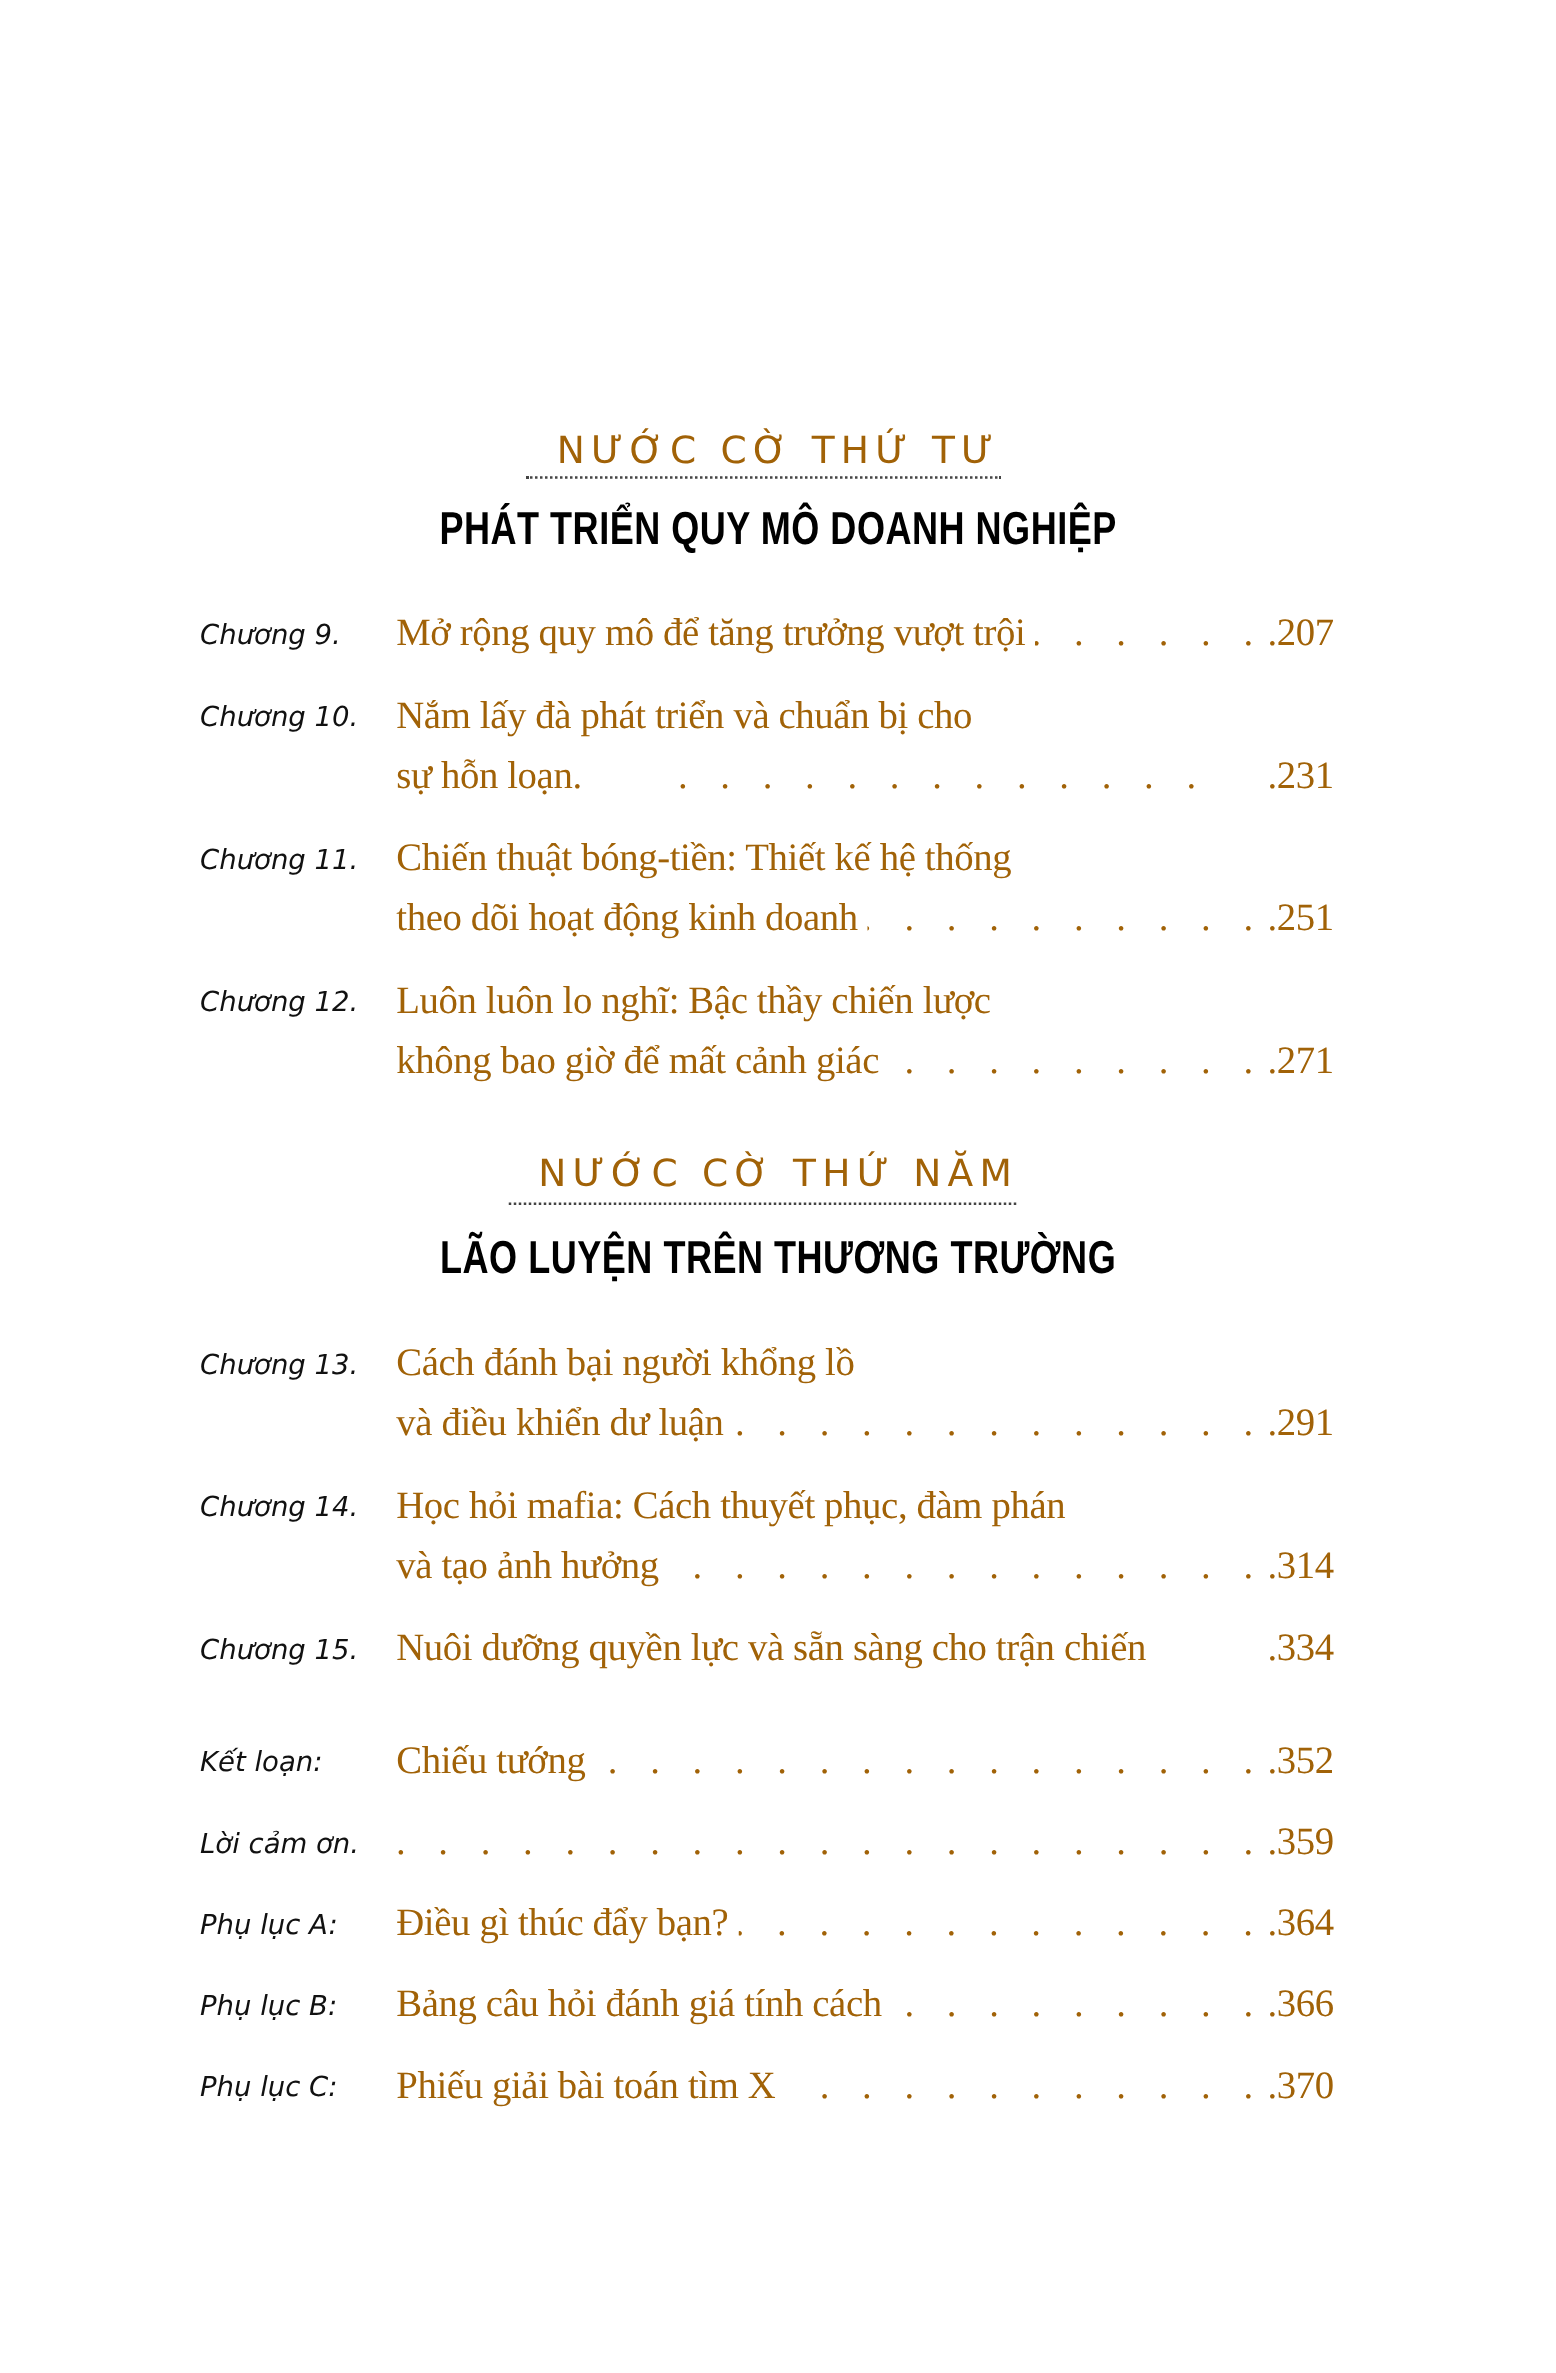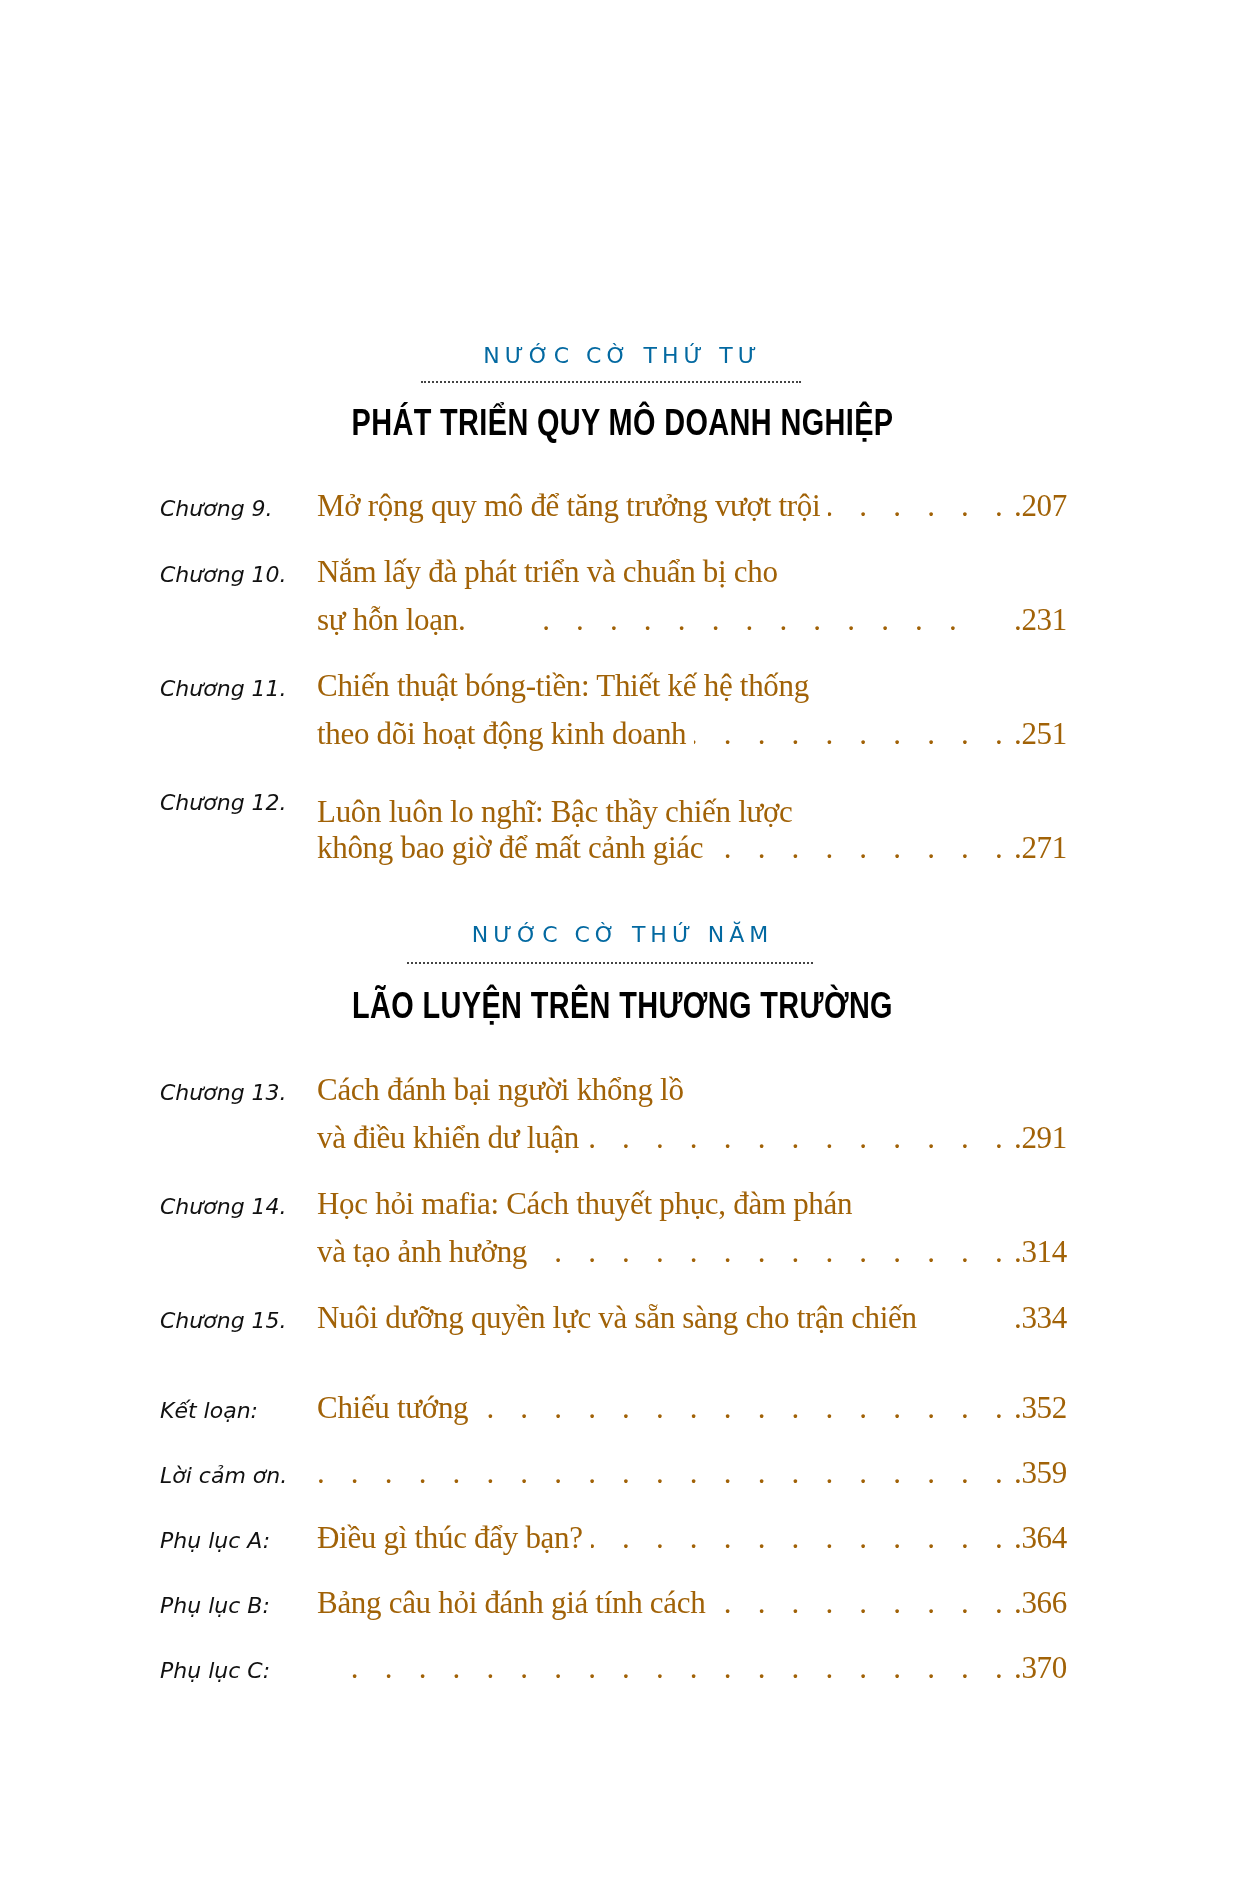--- a/index.html
+++ b/index.html
@@ -1,20 +1,20 @@
 <!DOCTYPE html>
 <html><head>
   <meta charset="utf-8">
   <style>
     html, body { margin: 0; padding: 0; background: #ffffff; }
     body { width: 1245px; height: 1898px; position: relative; overflow: hidden; color: #111; }
     .part-kicker {
       position: absolute; left: 0; width: 1245px; text-align: center;
-      font-family: "DejaVu Sans", sans-serif; font-size: 22px; letter-spacing: 5px;
-      color: #0369a1; font-weight: normal;
+      font-family: "DejaVu Sans", sans-serif; font-size: 30px; letter-spacing: 5px;
+      color: #a16207; font-weight: normal;
     }
     .rule {
       position: absolute; height: 0; border-top: 2px dotted #444;
     }
     .part-title {
       position: absolute; left: 0; width: 1245px; text-align: center;
       font-family: "Liberation Sans", sans-serif; font-weight: bold; font-size: 37px;
       transform: scaleX(0.78); transform-origin: center; letter-spacing: 0.5px; color: #000;
     }
     .entry { position: absolute; left: 160px; width: 910px; }
@@ -71,21 +71,21 @@
   </div>
   <div class="line" style="top:48px;">
     <span class="txt">theo dõi hoạt động kinh doanh</span>
     <span class="dots">. . . . . . . . . . . . . . . . . . . . . . . . . . . . . . . . . . . . . . . .</span>
     <span class="pg">.251</span>
   </div>
 </div>
 
 <div class="entry" style="top:782px;">
   <span class="label">Chương 12.</span>
-  <div class="line" style="top:0;align-items:flex-end;">
+  <div class="line" style="top:0;">
     <span class="txt">Luôn luôn lo nghĩ: Bậc thầy chiến lược</span>
   </div>
   <div class="line" style="top:48px;">
     <span class="txt">không bao giờ để mất cảnh giác</span>
     <span class="dots">. . . . . . . . . . . . . . . . . . . . . . . . . . . . . . . . . . . . . . . .</span>
     <span class="pg">.271</span>
   </div>
 </div>
 
 <div class="part-kicker" style="top:922px;">NƯỚC CỜ THỨ NĂM</div>
@@ -156,16 +156,17 @@
   <div class="line" style="top:0;">
     <span class="txt">Bảng câu hỏi đánh giá tính cách</span>
     <span class="dots">. . . . . . . . . . . . . . . . . . . . . . . . . . . . . . . . . . . . . . . .</span>
     <span class="pg">.366</span>
   </div>
 </div>
 
 <div class="entry" style="top:1650px;">
   <span class="label">Phụ lục C:</span>
   <div class="line" style="top:0;">
+    <span class="txt">Phiếu giải bài toán tìm X</span>
     <span class="dots">. . . . . . . . . . . . . . . . . . . . . . . . . . . . . . . . . . . . . . . .</span>
     <span class="pg">.370</span>
   </div>
 </div>
 
 </body></html>

